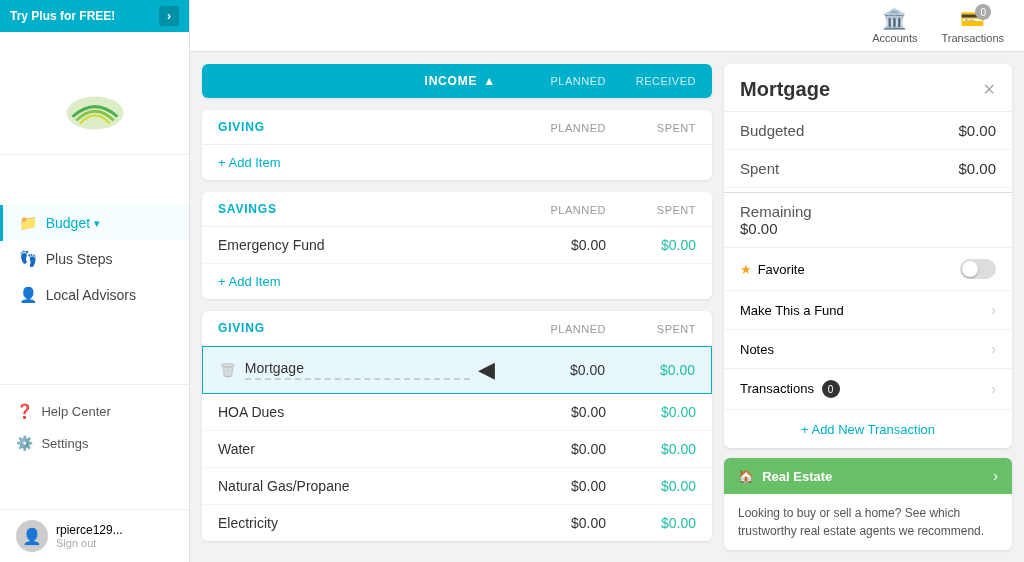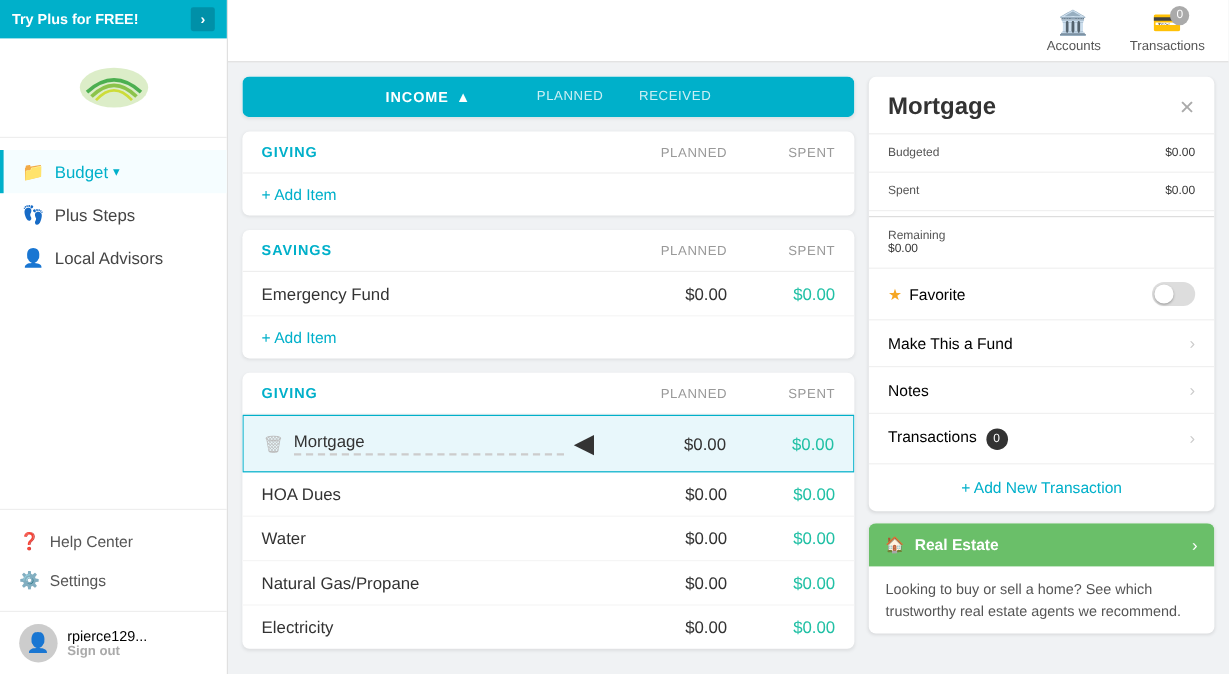--- a/index.html
+++ b/index.html
@@ -6,20 +6,21 @@
     body { font-family: -apple-system, BlinkMacSystemFont, 'Segoe UI', Arial, sans-serif; font-size: 14px; background: #f0f0f0; display: flex; height: 562px; overflow: hidden; }
 
     
     #sidebar {
       width: 190px;
       background: #fff;
       border-right: 1px solid #e0e0e0;
       display: flex;
       flex-direction: column;
       flex-shrink: 0;
+      gap: 40px;
     }
     #try-plus-bar {
       background: #00b0ca;
       color: #fff;
       font-size: 12px;
       font-weight: bold;
       padding: 6px 10px;
       display: flex;
       align-items: center;
       justify-content: space-between;
@@ -84,21 +85,21 @@
       width: 32px; height: 32px;
       border-radius: 50%;
       background: #ccc;
       display: flex; align-items: center; justify-content: center;
       font-size: 16px;
       color: #888;
       margin-right: 8px;
       flex-shrink: 0;
     }
     .user-info { font-size: 12px; }
-    .sign-out { color: #aaa; font-size: 11px; cursor: pointer; font-weight: bold; }
+    .sign-out { color: #aaa; font-size: 11px; cursor: pointer; }
 
     
     #main {
       flex: 1;
       display: flex;
       flex-direction: column;
       overflow: hidden;
       background: #f0f2f4;
     }
 
@@ -247,21 +248,21 @@
     #detail-close {
       color: #aaa;
       cursor: pointer;
       font-size: 16px;
     }
     .detail-row {
       display: flex;
       justify-content: space-between;
       padding: 10px 16px;
       border-bottom: 1px solid #f0f0f0;
-      font-size: 10px;
+      font-size: 15px;
       color: #444;
     }
     .detail-row .detail-label { color: #555; }
     .detail-row .detail-value { color: #333; font-weight: 500; }
     .detail-row.remaining-row {
       border-top: 1px solid #e0e0e0;
     }
     .detail-action-row {
       display: flex;
       justify-content: space-between;
@@ -313,21 +314,21 @@
     }
     #re-title { color: #fff; font-size: 13px; font-weight: bold; display: flex; align-items: center; gap: 8px; }
     #re-chevron { color: #fff; font-size: 14px; }
     #re-body { padding: 10px 14px; font-size: 12px; color: #555; line-height: 1.5; }
 
     
     .income-header {
       background: #00b0ca;
       display: flex;
       align-items: center;
-      justify-content: center;
+      justify-content: flex-end;
       padding: 10px 16px;
     }
     .income-title {
       font-size: 12px;
       font-weight: bold;
       letter-spacing: 0.8px;
       color: #fff;
       display: flex;
       align-items: center;
       gap: 6px;

